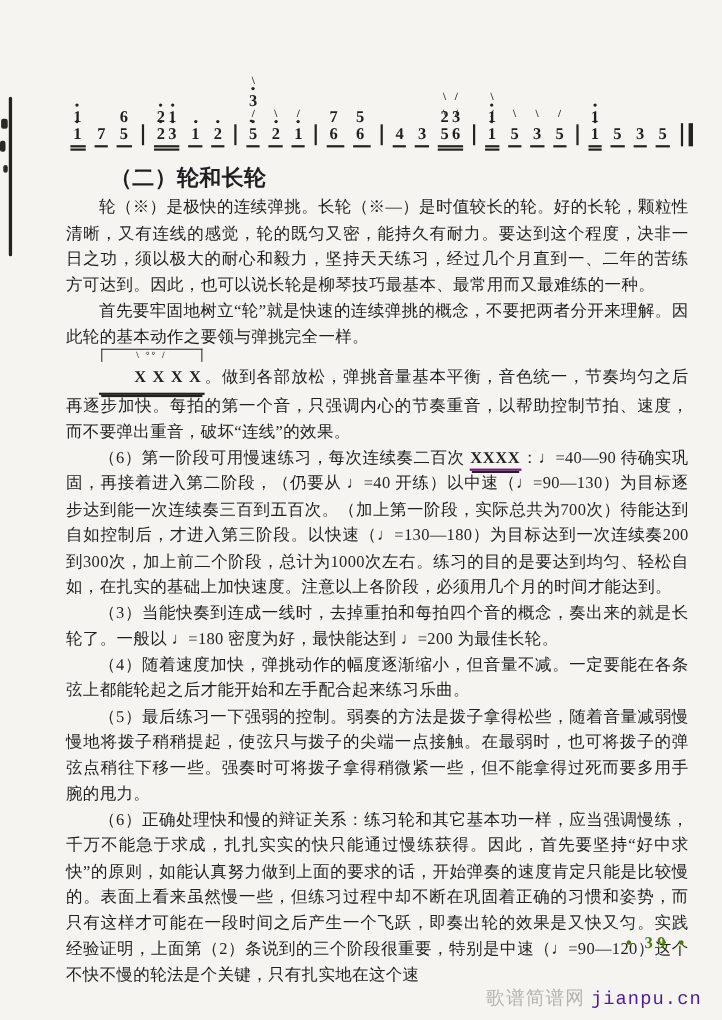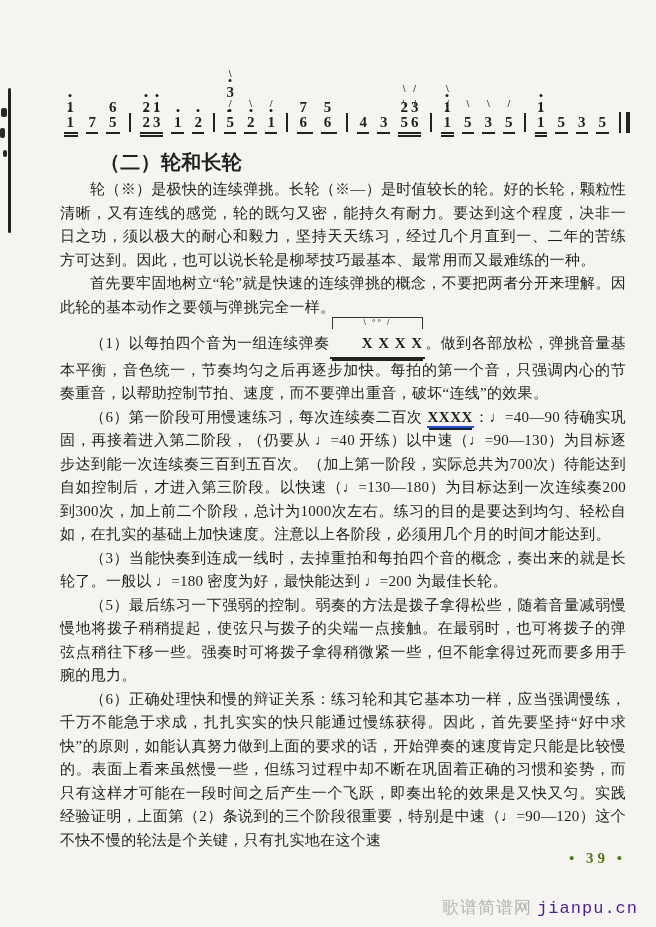--- a/index.html
+++ b/index.html
@@ -47,21 +47,21 @@
 
   
   .xxxx-wrap{position:relative;display:inline-block;font-weight:bold;letter-spacing:1px;
     border-bottom:2px solid #23221f;box-shadow:0 4px 0 -2px #23221f;padding:0 2px 1px 2px;}
   .obracket{
     position:absolute;left:2px;right:2px;top:-15px;height:11px;
     border-top:1.5px solid #33322f;border-left:1.5px solid #33322f;border-right:1.5px solid #33322f;
     font-size:8.5px;line-height:9px;text-align:center;font-weight:bold;color:#33322f;
     letter-spacing:2px;text-indent:0;
   }
-  .xxxx2{font-weight:bold;border-bottom:2px solid #1d4ed8;box-shadow:0 4px 0 -2px #23221f;padding:0 1px 1px 1px;letter-spacing:0.5px;}
+  .xxxx2{font-weight:bold;border-bottom:2px solid #701a75;box-shadow:0 4px 0 -2px #23221f;padding:0 1px 1px 1px;letter-spacing:0.5px;}
 
   
   .pagenum{position:absolute;top:850px;right:30px;font-size:15px;font-weight:bold;letter-spacing:4px;color:#4d7c0f;}
   .watermark{position:absolute;top:896px;right:18px;font-size:17px;letter-spacing:1px;}
   .wm-cn{color:#b3b3b0;margin-left:44px;}
   .wm-url{color:#4c1d95;font-family:Liberation Mono, monospace;}
 </style>
 </head>
 <body>
 
@@ -119,26 +119,27 @@
     </div>
 
   <div class="content">
     <h3 class="section-title">（二）轮和长轮</h3>
 
     <p class="para">轮（※）是极快的连续弹挑。长轮（※—）是时值较长的轮。好的长轮，颗粒性清晰，又有连线的感觉，轮的既匀又密，能持久有耐力。要达到这个程度，决非一日之功，须以极大的耐心和毅力，坚持天天练习，经过几个月直到一、二年的苦练方可达到。因此，也可以说长轮是柳琴技巧最基本、最常用而又最难练的一种。</p>
 
 
     <p class="para">首先要牢固地树立“轮”就是快速的连续弹挑的概念，不要把两者分开来理解。因此轮的基本动作之要领与弹挑完全一样。</p>
 
-    <p class="para item1"><span>（1）以每拍四个音为一组连续弹奏</span><span class="xxxx-wrap"><span class="obracket">\ °° /</span><span>X X X X</span></span><span>。做到各部放松，弹挑音量基本平衡，音色统一，节奏均匀之后再逐步加快。每拍的第一个音，只强调内心的节奏重音，以帮助控制节拍、速度，而不要弹出重音，破坏“连线”的效果。</span></p>
+    <p class="para item1"><span class="xxxx-wrap"><span class="obracket">\ °° /</span><span>X X X X</span></span><span>。做到各部放松，弹挑音量基本平衡，音色统一，节奏均匀之后再逐步加快。每拍的第一个音，只强调内心的节奏重音，以帮助控制节拍、速度，而不要弹出重音，破坏“连线”的效果。</span></p>
 
     <p class="para"><span>（6）第一阶段可用慢速练习，每次连续奏二百次 </span><span class="xxxx2">XXXX</span><span>：♩=40—90 待确实巩固，再接着进入第二阶段，（仍要从 ♩=40 开练）以中速（♩=90—130）为目标逐步达到能一次连续奏三百到五百次。（加上第一阶段，实际总共为700次）待能达到自如控制后，才进入第三阶段。以快速（♩=130—180）为目标达到一次连续奏200到300次，加上前二个阶段，总计为1000次左右。练习的目的是要达到均匀、轻松自如，在扎实的基础上加快速度。注意以上各阶段，必须用几个月的时间才能达到。</span></p>
 
     <p class="para">（3）当能快奏到连成一线时，去掉重拍和每拍四个音的概念，奏出来的就是长轮了。一般以 ♩=180 密度为好，最快能达到 ♩=200 为最佳长轮。</p>
 
+    <p class="para">（4）随着速度加快，弹挑动作的幅度逐渐缩小，但音量不减。一定要能在各条弦上都能轮起之后才能开始和左手配合起来练习乐曲。</p>
 
     <p class="para">（5）最后练习一下强弱的控制。弱奏的方法是拨子拿得松些，随着音量减弱慢慢地将拨子稍稍提起，使弦只与拨子的尖端一点接触。在最弱时，也可将拨子的弹弦点稍往下移一些。强奏时可将拨子拿得稍微紧一些，但不能拿得过死而要多用手腕的甩力。</p>
 
     <p class="para">（6）正确处理快和慢的辩证关系：练习轮和其它基本功一样，应当强调慢练，千万不能急于求成，扎扎实实的快只能通过慢练获得。因此，首先要坚持“好中求快”的原则，如能认真努力做到上面的要求的话，开始弹奏的速度肯定只能是比较慢的。表面上看来虽然慢一些，但练习过程中却不断在巩固着正确的习惯和姿势，而只有这样才可能在一段时间之后产生一个飞跃，即奏出轮的效果是又快又匀。实践经验证明，上面第（2）条说到的三个阶段很重要，特别是中速（♩=90—120）这个不快不慢的轮法是个关键，只有扎实地在这个速</p>
   </div>
 
   <div class="pagenum">• 39 •</div>
 
   <div class="watermark"><span class="wm-cn">歌谱简谱网</span> <span class="wm-url">jianpu.cn</span></div>
 

